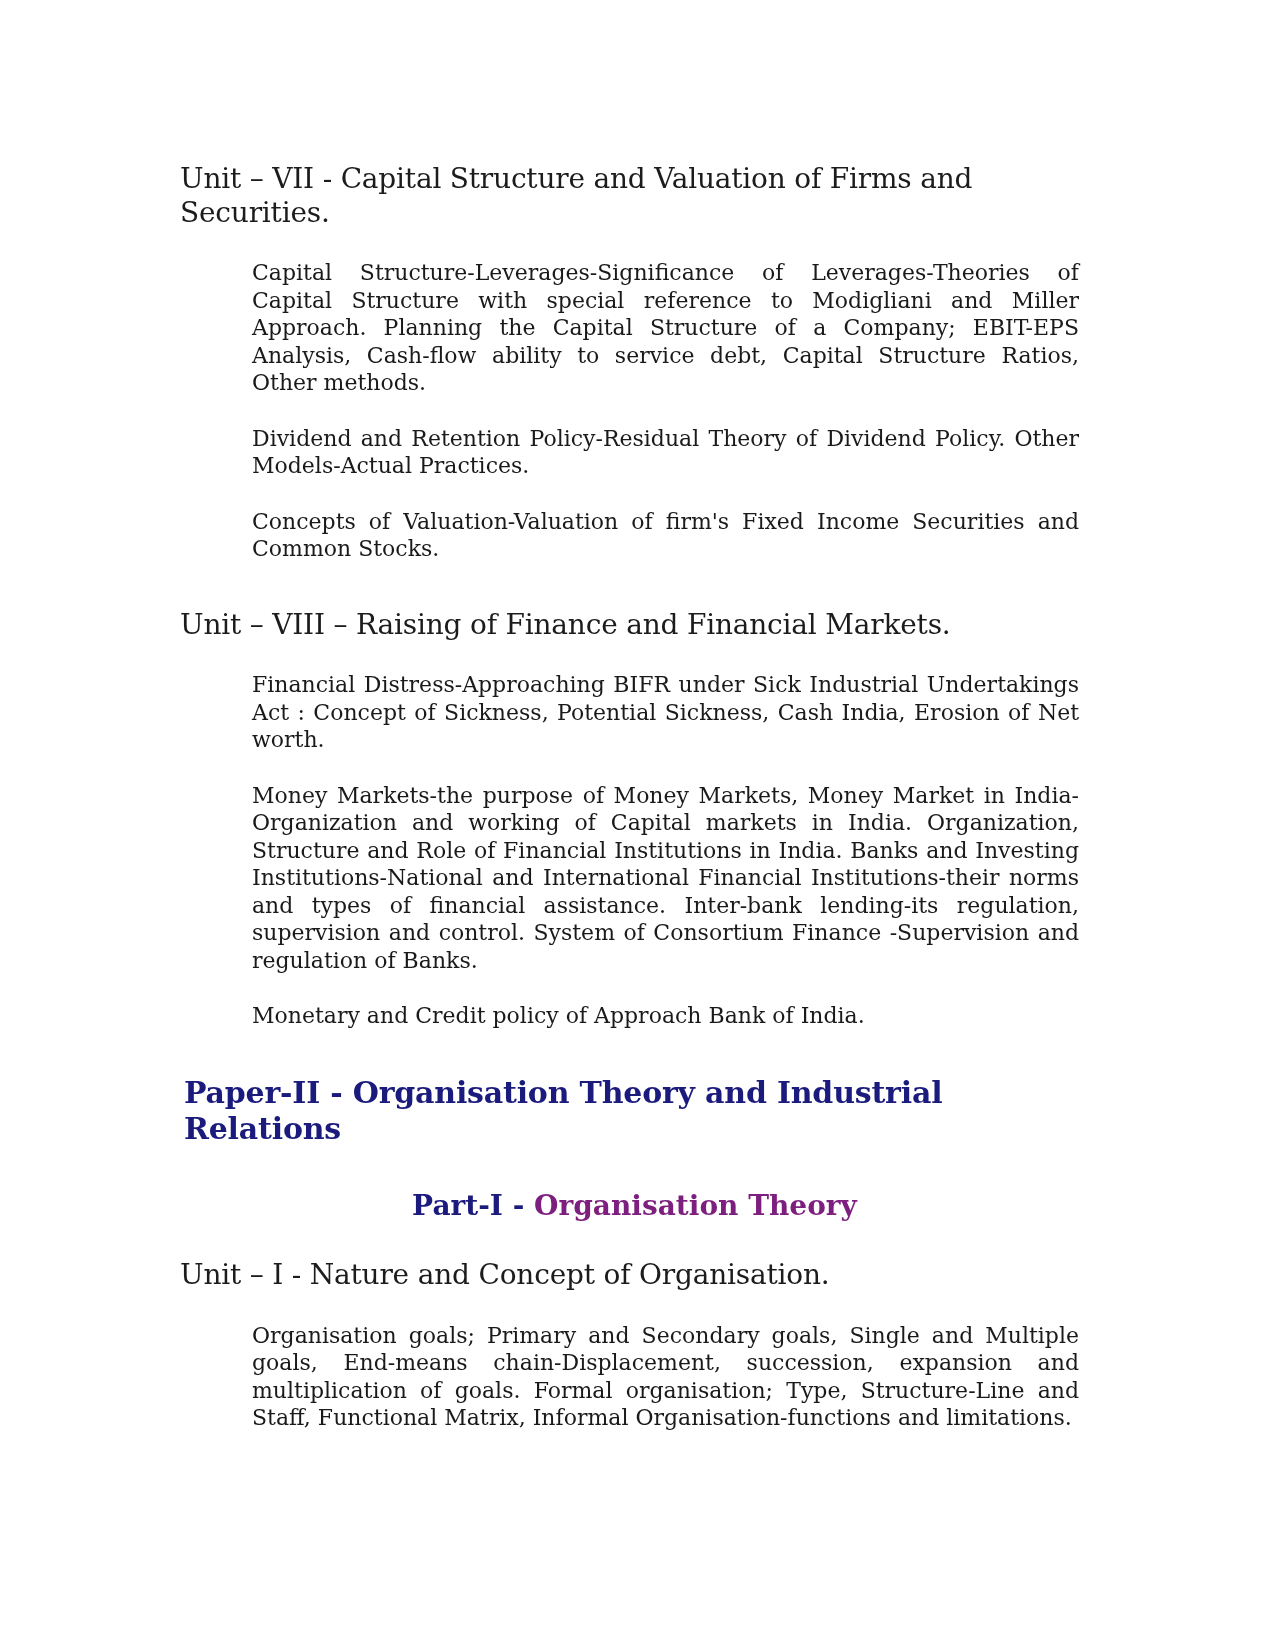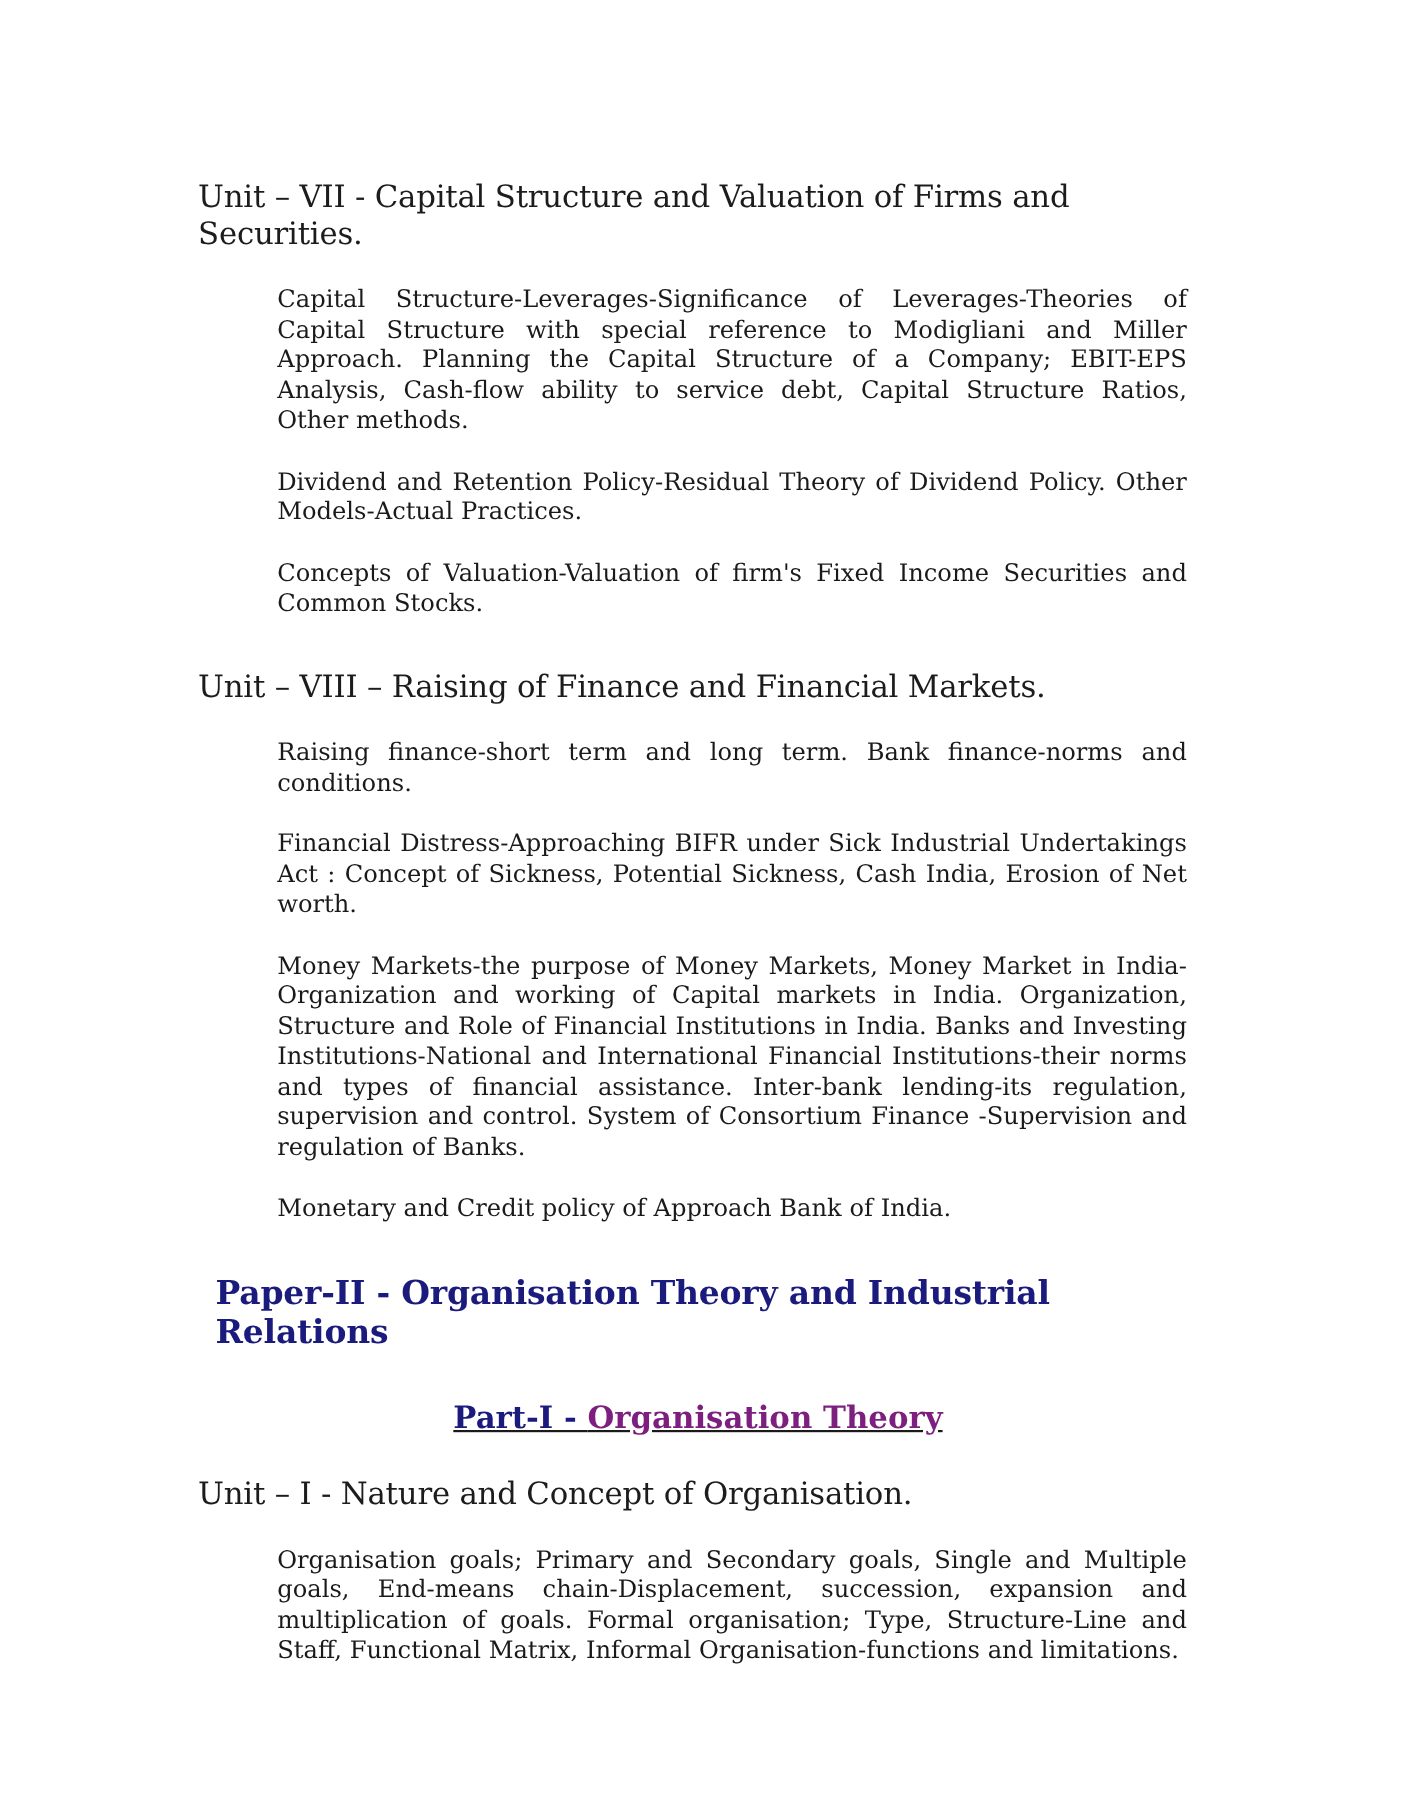--- a/index.html
+++ b/index.html
@@ -35,34 +35,33 @@
     text-align: justify;
     text-justify: inter-word;
     margin: 0 0 28px 0;
     padding-left: 72px;
     color: #1a1a1a;
   }
   .paper-heading {
     font-size: 30px;
     font-weight: bold;
     color: #1b1b7e;
-    margin: 45px 0 0 16px;
+    margin: 45px 0 0 4px;
     letter-spacing: -0.2px;
     line-height: 1.2;
   }
   .part-heading {
     font-size: 28px;
     font-weight: bold;
     text-align: center;
     margin: 42px 0 36px 0;
     line-height: 1.2;
     
     margin-left: -180px;
     margin-right: -190px;
-    text-decoration: underline;
   }
   .part-prefix {
     color: #1b1b7e;
   }
   .part-emphasis {
     color: #7c1f7e;
   }
 </style>
 </head>
 <body>
@@ -71,21 +70,20 @@
 
   <div>
     <div class="unit-heading first">Unit – VII - Capital Structure and Valuation of Firms and Securities.</div>
     <p class="body-para">Capital Structure-Leverages-Significance of Leverages-Theories of Capital Structure with special reference to Modigliani and Miller Approach. Planning the Capital Structure of a Company; EBIT-EPS Analysis, Cash-flow ability to service debt, Capital Structure Ratios, Other methods.</p>
     <p class="body-para">Dividend and Retention Policy-Residual Theory of Dividend Policy. Other Models-Actual Practices.</p>
     <p class="body-para">Concepts of Valuation-Valuation of firm's Fixed Income Securities and Common Stocks.</p>
   </div>
 
   <div>
     <div class="unit-heading">Unit – VIII – Raising of Finance and Financial Markets.</div>
-    <p class="body-para">Raising finance-short term and long term. Bank finance-norms and conditions.</p>
     <p class="body-para">Financial Distress-Approaching BIFR under Sick Industrial Undertakings Act : Concept of Sickness, Potential Sickness, Cash India, Erosion of Net worth.</p>
     <p class="body-para">Money Markets-the purpose of Money Markets, Money Market in India-Organization and working of Capital markets in India. Organization, Structure and Role of Financial Institutions in India. Banks and Investing Institutions-National and International Financial Institutions-their norms and types of financial assistance. Inter-bank lending-its regulation, supervision and control. System of Consortium Finance -Supervision and regulation of Banks.</p>
     <p class="body-para">Monetary and Credit policy of Approach Bank of India.</p>
   </div>
 
   <div class="paper-heading">Paper-II - Organisation Theory and Industrial Relations</div>
 
   <div class="part-heading">
     <span class="part-prefix">Part-I - </span><span class="part-emphasis">Organisation Theory</span>
   </div>

